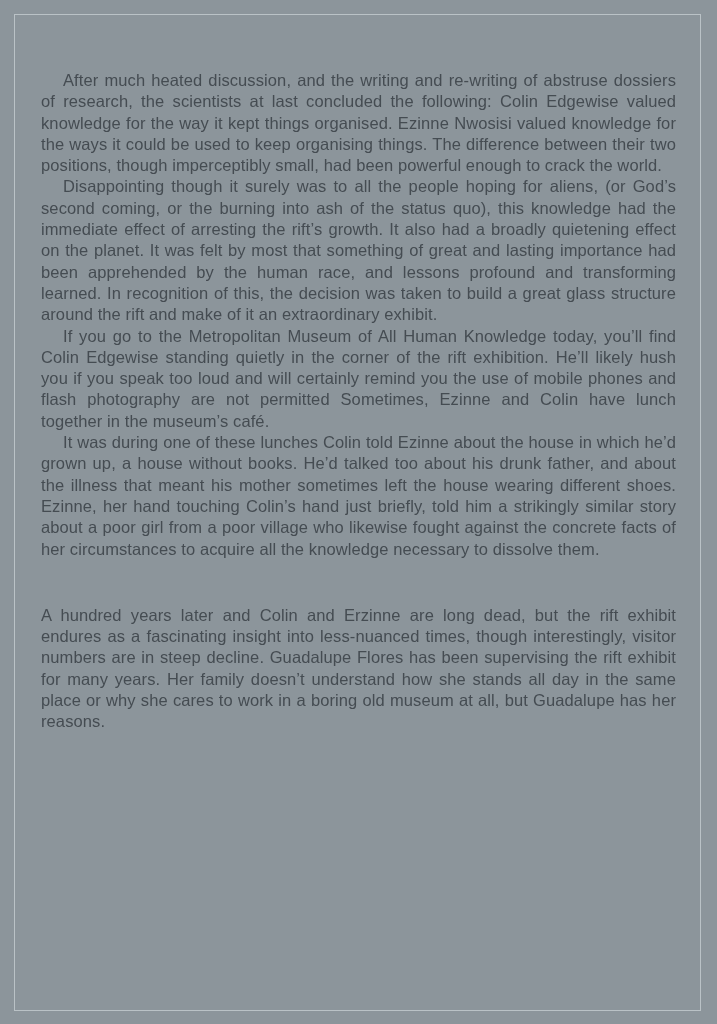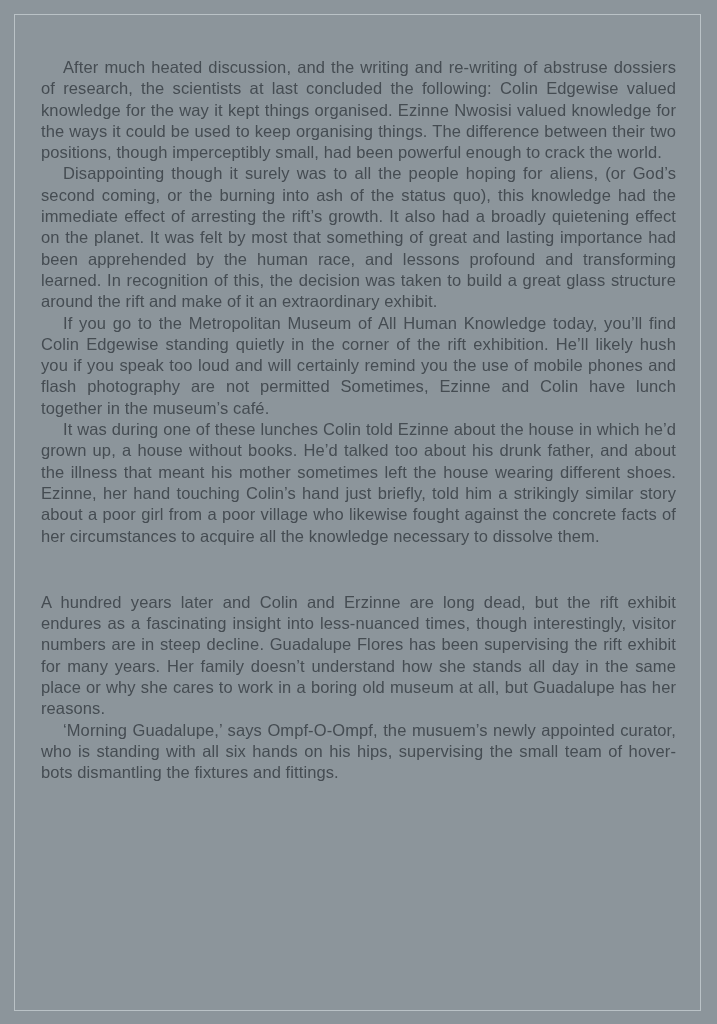--- a/index.html
+++ b/index.html
@@ -30,21 +30,21 @@
     right: 16px;
     bottom: 13px;
     border: 1.5px solid var(--border);
   }
   .text-block {
     position: absolute;
     top: 14px;
     left: 14px;
     right: 16px;
     bottom: 13px;
-    padding: 43px 25px 0 27px;
+    padding: 56px 25px 0 27px;
     border-radius: 18px;
   }
   p.para {
     color: var(--text);
     font-size: 16.5px;
     line-height: 21.3px;
     text-align: justify;
     letter-spacing: 0.1px;
   }
   p.para.first { margin-top: 0; }
@@ -55,15 +55,14 @@
 <body>
 
 <div class="page">
   <div class="frame"></div>
   <div class="text-block">
     <p class="para indent first">After much heated discussion, and the writing and re-writing of abstruse dossiers of research, the scientists at last concluded the following: Colin Edgewise valued knowledge for the way it kept things organised.  Ezinne Nwosisi valued knowledge for the ways it could be used to keep organising things. The difference between their two positions, though imperceptibly small, had been powerful enough to crack the world.</p>
     <p class="para indent">Disappointing though it surely was to all the people hoping for aliens, (or God’s second coming, or the burning into ash of the status quo), this knowledge had the immediate effect of arresting the rift’s growth.  It also had a broadly quietening effect on the planet. It was felt by most that something of great and lasting importance had been apprehended by the human race, and lessons profound and transforming learned. In recognition of this, the decision was taken to build a great glass structure around the rift and make of it an extraordinary exhibit.</p>
     <p class="para indent">If you go to the Metropolitan Museum of All Human Knowledge today, you’ll find Colin Edgewise standing quietly in the corner of the rift exhibition. He’ll likely hush you if you speak too loud and will certainly remind you the use of mobile phones and flash photography are not permitted  Sometimes, Ezinne and Colin have lunch together in the museum’s café.</p>
     <p class="para indent">It was during one of these lunches Colin told Ezinne about the house in which he’d grown up, a house without books.  He’d talked too about his drunk father, and about the illness that meant his mother sometimes left the house wearing different shoes.  Ezinne, her hand touching Colin’s hand just briefly, told him a strikingly similar story about a poor girl from a poor village who likewise fought against the concrete facts of her circumstances to acquire all the knowledge necessary to dissolve them.</p>
     <p class="para section-gap">A hundred years later and Colin and Erzinne are long dead, but the rift exhibit endures as a fascinating insight into less-nuanced times, though interestingly, visitor numbers are in steep decline. Guadalupe Flores has been supervising the rift exhibit for many years.  Her family doesn’t understand how she stands all day in the same place or why she cares to work in a boring old museum at all, but Guadalupe has her reasons.</p>
-    <p class="para indent">‘Morning Guadalupe,’ says Ompf-O-Ompf, the musuem’s newly appointed curator, who is standing with all six hands on his hips, supervising the small team of hover-bots dismantling the fixtures and fittings.</p>
   </div>
 </div>
 
 </body></html>

